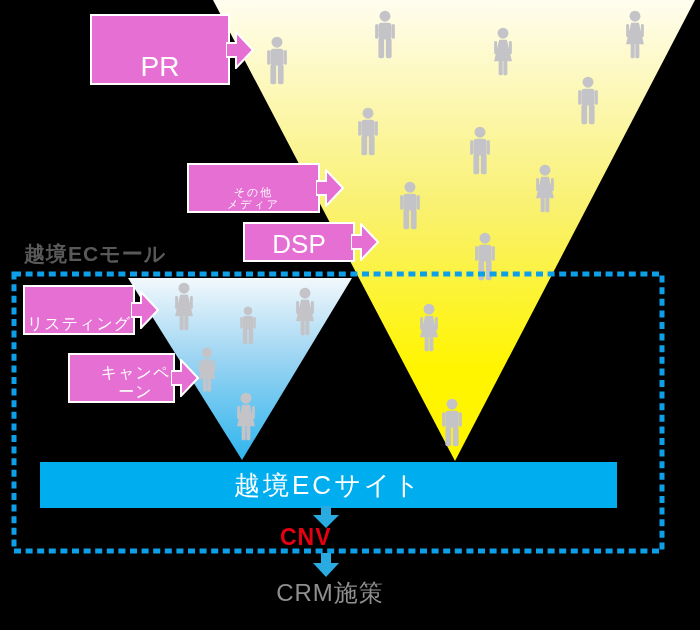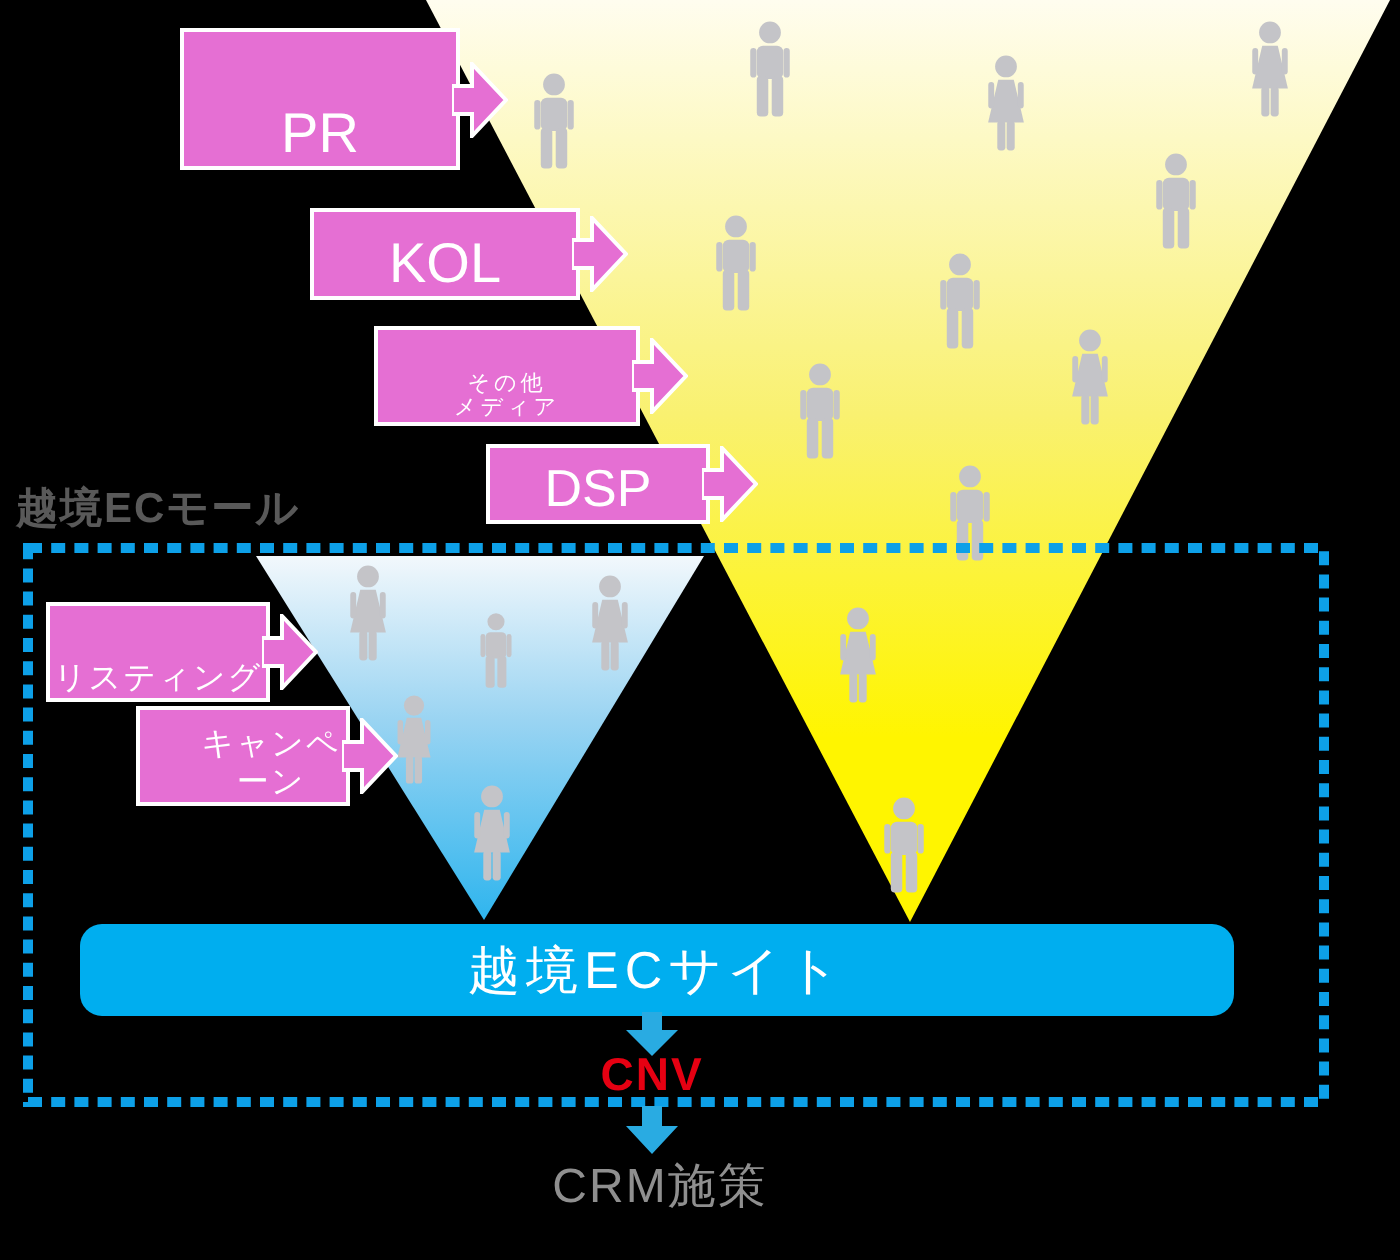--- a/index.html
+++ b/index.html
@@ -5,21 +5,21 @@
   html,body{margin:0;padding:0;background:#000;}
   .stage{
     position:relative;width:700px;height:630px;overflow:hidden;
     background:var(--background,#000);
     font-family:"Liberation Sans", sans-serif;
   }
   .stage svg.bg-layer{position:absolute;left:0;top:0;}
   .person{fill:var(--person-gray,#C4C4C8);}
   .dash-rect{stroke:var(--dashed-border-blue,#0DA0E8);}
   .mall-label{
-    position:absolute;left:8px;top:240px;
+    position:absolute;left:24px;top:240px;
     color:var(--mall-label-gray,#595959);
     font-size:21px;font-weight:bold;letter-spacing:1px;white-space:nowrap;
   }
   .callout{
     position:absolute;box-sizing:border-box;
     background:var(--callout-pink,#E56FD3);
     border:2px solid var(--callout-border,#fff);
     display:flex;align-items:flex-end;justify-content:center;
     color:#fff;text-align:center;
   }
@@ -28,35 +28,35 @@
     position:absolute;right:-26px;top:50%;transform:translateY(-50%);
   }
   .callout-arrow polygon{
     fill:var(--callout-pink,#E56FD3);
     stroke:var(--callout-border,#fff);stroke-width:2;stroke-linejoin:miter;
   }
   .c-pr{left:90px;top:14px;width:140px;height:71px;font-size:28px;}
   .c-kol{left:155px;top:104px;width:135px;height:46px;font-size:28px;}
   .c-other{left:187px;top:163px;width:133px;height:50px;font-size:11px;letter-spacing:2px;}
   .c-dsp{left:243px;top:222px;width:112px;height:40px;font-size:26px;}
-  .c-listing{left:23px;top:285px;width:112px;height:50px;font-size:16px;letter-spacing:1px;margin-top:16px;}
+  .c-listing{left:23px;top:285px;width:112px;height:50px;font-size:16px;letter-spacing:1px;}
   .c-campaign{left:68px;top:353px;width:107px;height:50px;font-size:16px;letter-spacing:1px;padding-left:28px;}
   .site-bar{
     position:absolute;left:40px;top:462px;width:577px;height:46px;
     background:var(--site-bar-cyan,#00AEEF);
     display:flex;align-items:center;justify-content:center;
-    color:#fff;font-size:26px;letter-spacing:3px;border-radius:11px;
+    color:#fff;font-size:26px;letter-spacing:3px;
   }
   .flow-arrow{position:absolute;left:313px;}
   .flow-arrow polygon{fill:var(--arrow-blue,#29ABE2);}
   .fa-1{top:506px;}
   .fa-2{top:553px;}
   .cnv-label{
     position:absolute;left:280px;top:524px;width:92px;
-    text-align:center;color:var(--cnv-red,#E60012);
+    text-align:left;color:var(--cnv-red,#E60012);
     font-size:23px;font-weight:bold;letter-spacing:1px;
   }
   .crm-label{
     position:absolute;left:230px;top:577px;width:200px;
     text-align:center;color:var(--crm-gray,#8F8F8F);
     font-size:24px;letter-spacing:1px;
   }
 </style>
 </head>
 <body>
@@ -121,26 +121,20 @@
 
   <div class="mall-label">越境ECモール</div>
 
   <div class="callout c-pr">
     <span class="callout-text">PR</span>
     <svg class="callout-arrow" width="28" height="38" viewBox="0 0 28 38">
       <polygon points="0,12 10,12 10,1 27,19 10,37 10,26 0,26"></polygon>
     </svg>
   </div>
 
-  <div class="callout c-kol">
-    <span class="callout-text">KOL</span>
-    <svg class="callout-arrow" width="28" height="38" viewBox="0 0 28 38">
-      <polygon points="0,12 10,12 10,1 27,19 10,37 10,26 0,26"></polygon>
-    </svg>
-  </div>
 
   <div class="callout c-other">
     <span class="callout-text">その他
 メディア</span>
     <svg class="callout-arrow" width="28" height="38" viewBox="0 0 28 38">
       <polygon points="0,12 10,12 10,1 27,19 10,37 10,26 0,26"></polygon>
     </svg>
   </div>
 
   <div class="callout c-dsp">

